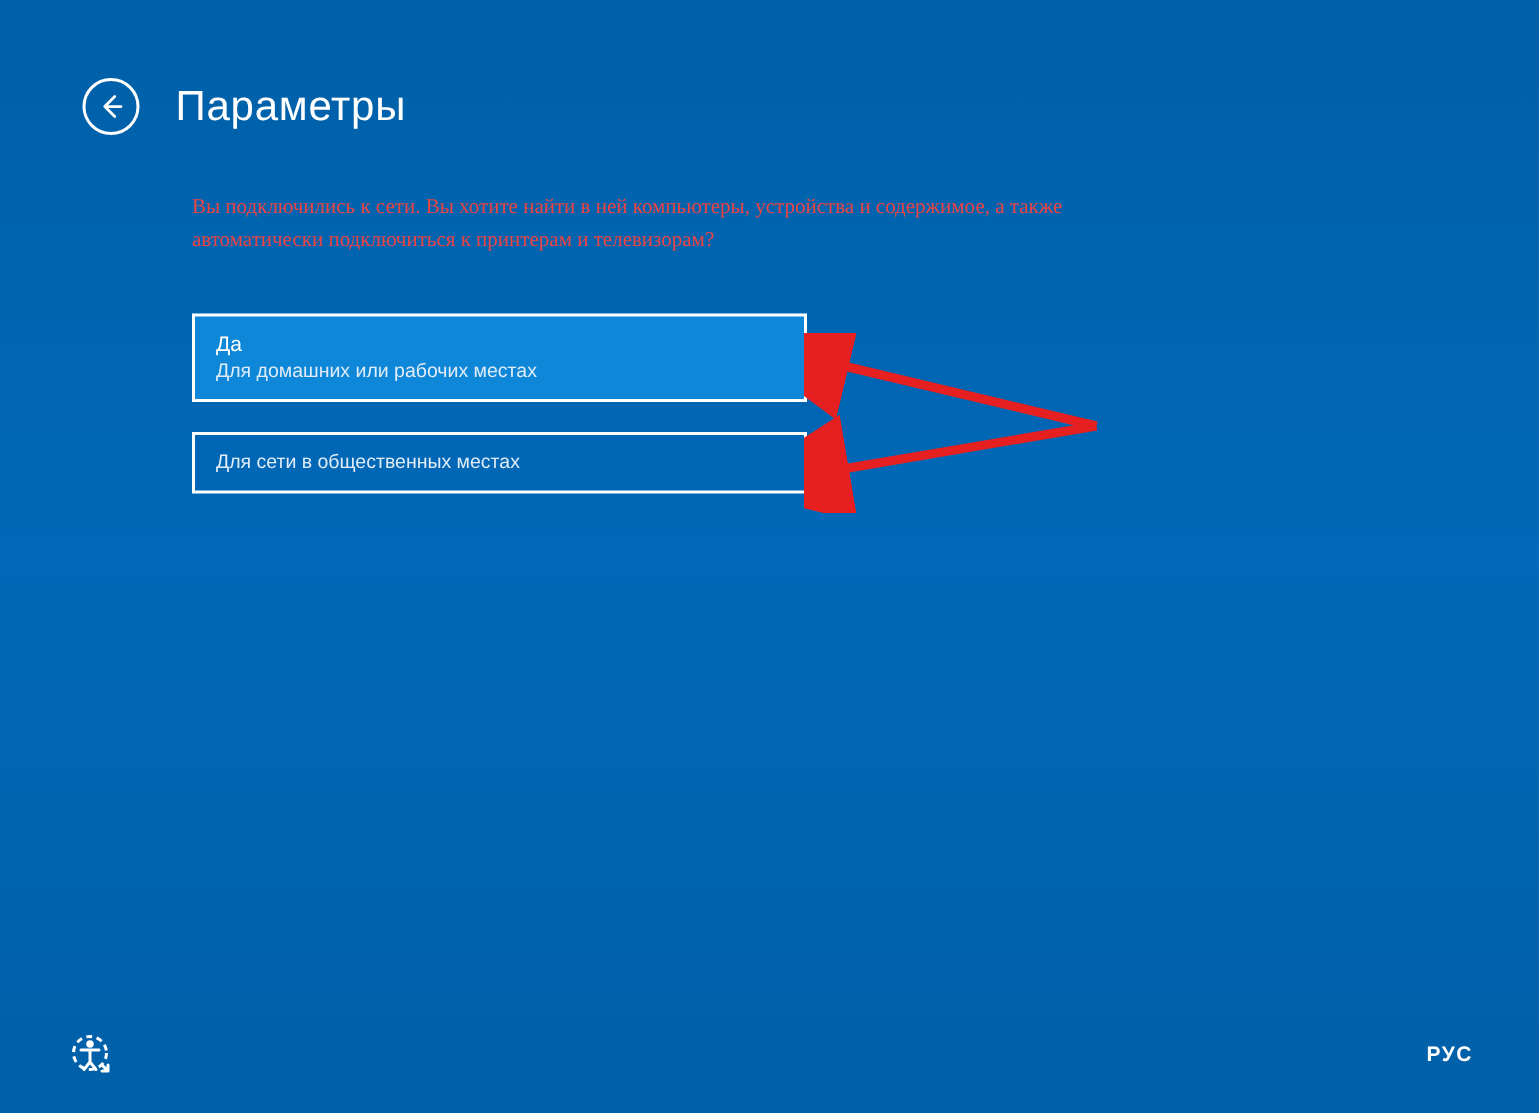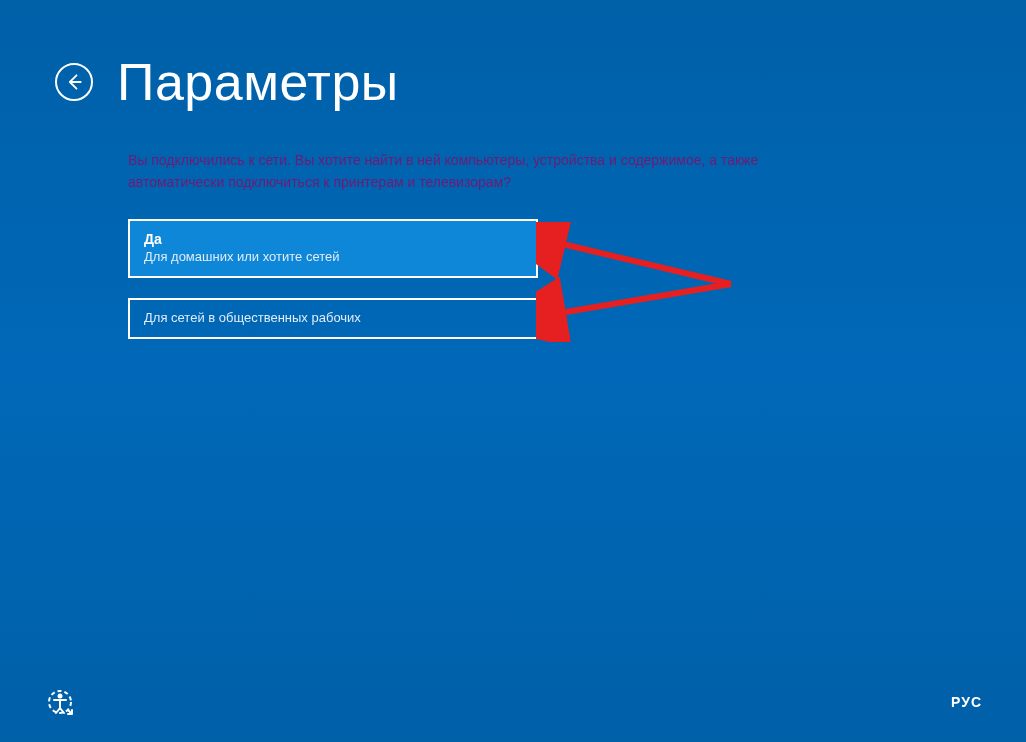--- a/index.html
+++ b/index.html
@@ -31,48 +31,49 @@
       align-items: center;
       justify-content: center;
       cursor: pointer;
       flex-shrink: 0;
     }
     .back-btn svg {
       width: 20px;
       height: 20px;
     }
     .title {
-      font-size: 52px;
+      font-size: 28px;
       font-weight: 300;
       letter-spacing: 0.5px;
       text-align: right;
     }
     .content {
       padding: 38px 0 0 128px;
       max-width: 780px;
     }
     .description {
       font-size: 14px;
       line-height: 1.55;
-      margin-bottom: 26px;
-      color: #701a75;
+      margin-bottom: 38px;
+      color: #ef4444;
+      font-family: Liberation Serif, serif;
     }
     .option {
       width: 410px;
       border: 2px solid #ffffff;
       padding: 10px 14px 12px 14px;
       margin-bottom: 20px;
       cursor: pointer;
     }
     .option.selected {
       background: #0f87d8;
     }
     .option-title {
       font-size: 14px;
-      font-weight: 700;
+      font-weight: 400;
       margin-bottom: 2px;
     }
     .option-subtitle {
       font-size: 13px;
       font-weight: 400;
       color: #e0ecf7;
     }
     .option-title .underline {
       text-decoration: underline;
     }
@@ -115,25 +116,25 @@
     </svg>
   </div>
   <h1 class="title">Параметры</h1>
 </div>
 
 <div class="content">
   <p class="description">Вы подключились к сети. Вы хотите найти в ней компьютеры, устройства и содержимое, а также автоматически подключиться к принтерам и телевизорам?</p>
 
   <div class="option selected">
     <div class="option-title"><span>Д</span><span>а</span></div>
-    <div class="option-subtitle">Для домашних или хотите сетей</div>
+    <div class="option-subtitle">Для домашних или рабочих местах</div>
   </div>
 
   <div class="option">
-    <div class="option-subtitle">Для сетей в общественных рабочих</div>
+    <div class="option-subtitle">Для сети в общественных местах</div>
   </div>
 </div>
 
 <svg class="annotation-arrows" width="230" height="120">
   <defs>
     <marker id="arrowhead" markerWidth="14" markerHeight="12" refX="2" refY="6" orient="auto">
       <polygon points="0 0, 14 6, 0 12" fill="#e62020"></polygon>
     </marker>
   </defs>
   <line x1="195" y1="62" x2="18" y2="20" stroke="#e62020" stroke-width="6" marker-end="url(#arrowhead)"></line>

